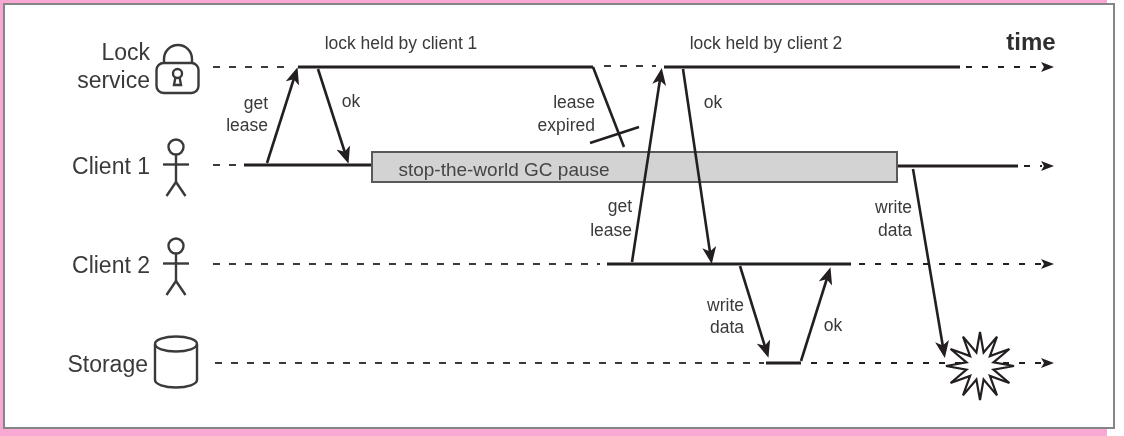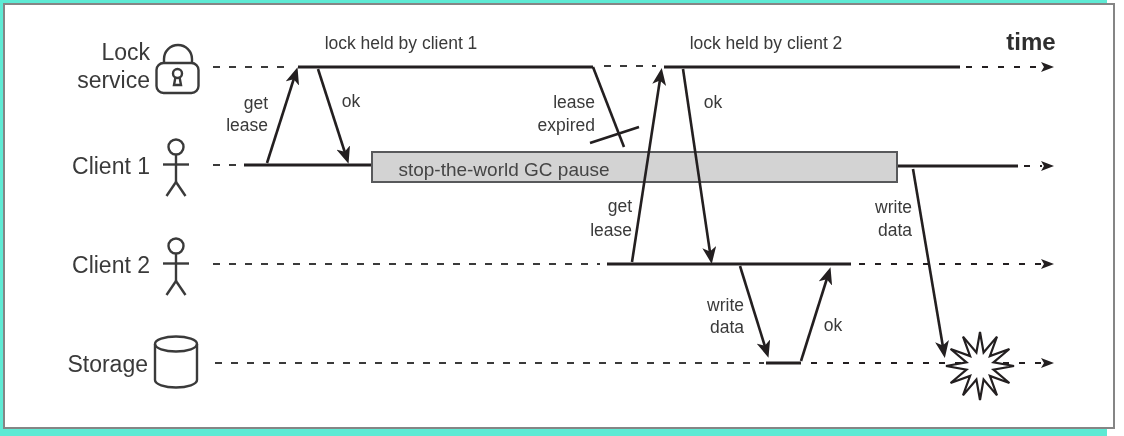--- a/index.html
+++ b/index.html
@@ -1,19 +1,19 @@
 <!DOCTYPE html>
 <html><head>
 <meta charset="utf-8">
 <style>
   html,body{margin:0;padding:0;background:#ffffff;}
   .stage{
     position:relative;
     width:1107px;height:436px;
-    background:#5eead4;
+    background:#f9a8d4;
     font-family:"Liberation Sans", sans-serif;
     text-decoration:underline;
   }
   svg{display:block;}
   text{fill:#3a3a3a;}
   .lane-label{font-size:23px;}
   .span-label{font-size:17.5px;}
   .msg-label{font-size:17.5px;}
   .gc-label{font-size:19px;fill:#454545;}
   .time-label{font-size:24px;font-weight:bold;fill:#2f2f2f;}

